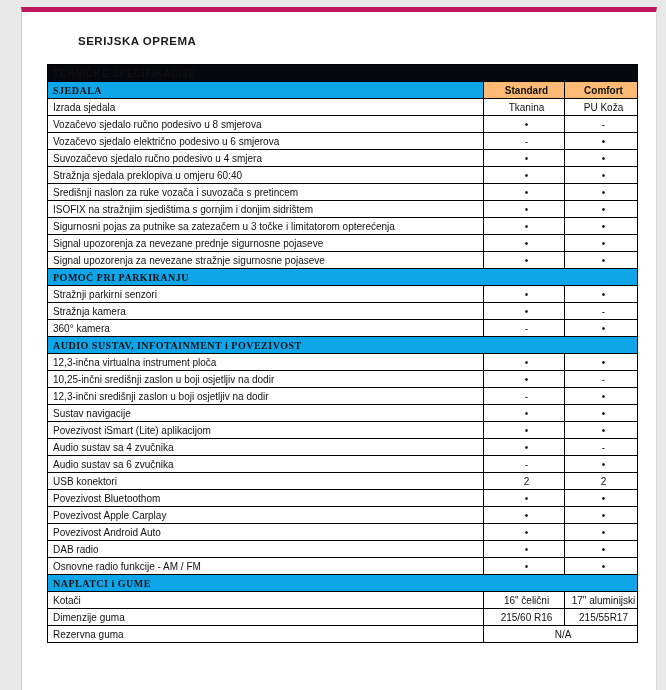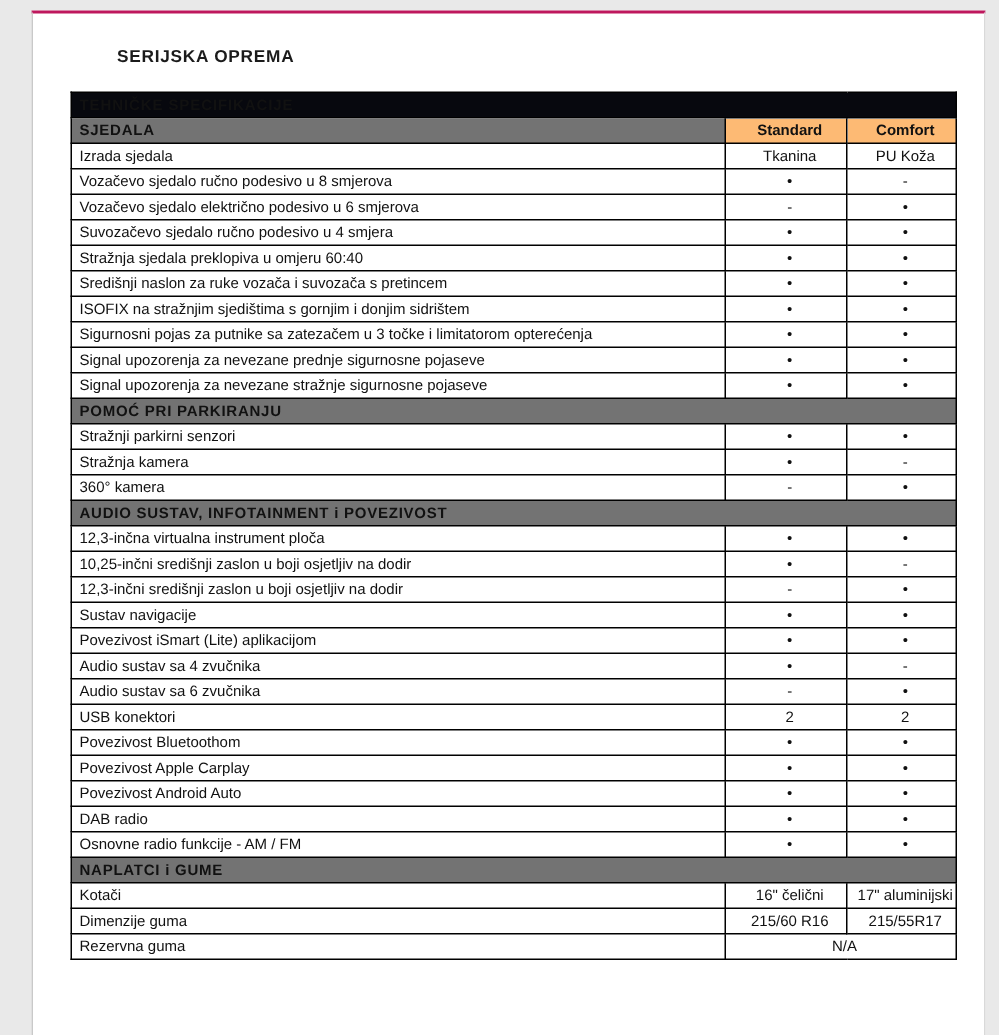--- a/index.html
+++ b/index.html
@@ -18,21 +18,21 @@
     background: #e9e9e9;
   }
   .page {
     position: absolute;
     left: 21px;
     top: 7px;
     width: 636px;
     height: 683px;
     background: #ffffff;
     border-left: 1px solid #c9c9c9;
-    border-top: 2px solid #be185d;
+    border-top: 5px solid #be185d;
     border-right: 1px solid #d9d9d9;
     box-sizing: border-box;
   }
   .doc-title {
     position: absolute;
     left: 56px;
     top: 23px;
     font-size: 11.5px;
     font-weight: bold;
     letter-spacing: 0.5px;
@@ -60,24 +60,25 @@
   td.band {
     background: #07080e;
     color: #ffffff;
     font-weight: bold;
     font-size: 11px;
     letter-spacing: 0.6px;
     padding-left: 6px;
     border-color: #000000;
   }
   td.section {
-    background: #737373;
+    background: #0ea5e9;
     font-weight: bold;
     letter-spacing: 0.5px;
     font-size: 10.5px;
+    font-family: Liberation Serif, serif;
   }
   td.colhead {
     background: #fdba74;
     font-weight: bold;
     text-align: center;
     padding: 0;
     font-size: 10.5px;
   }
   td.val {
     text-align: center;

